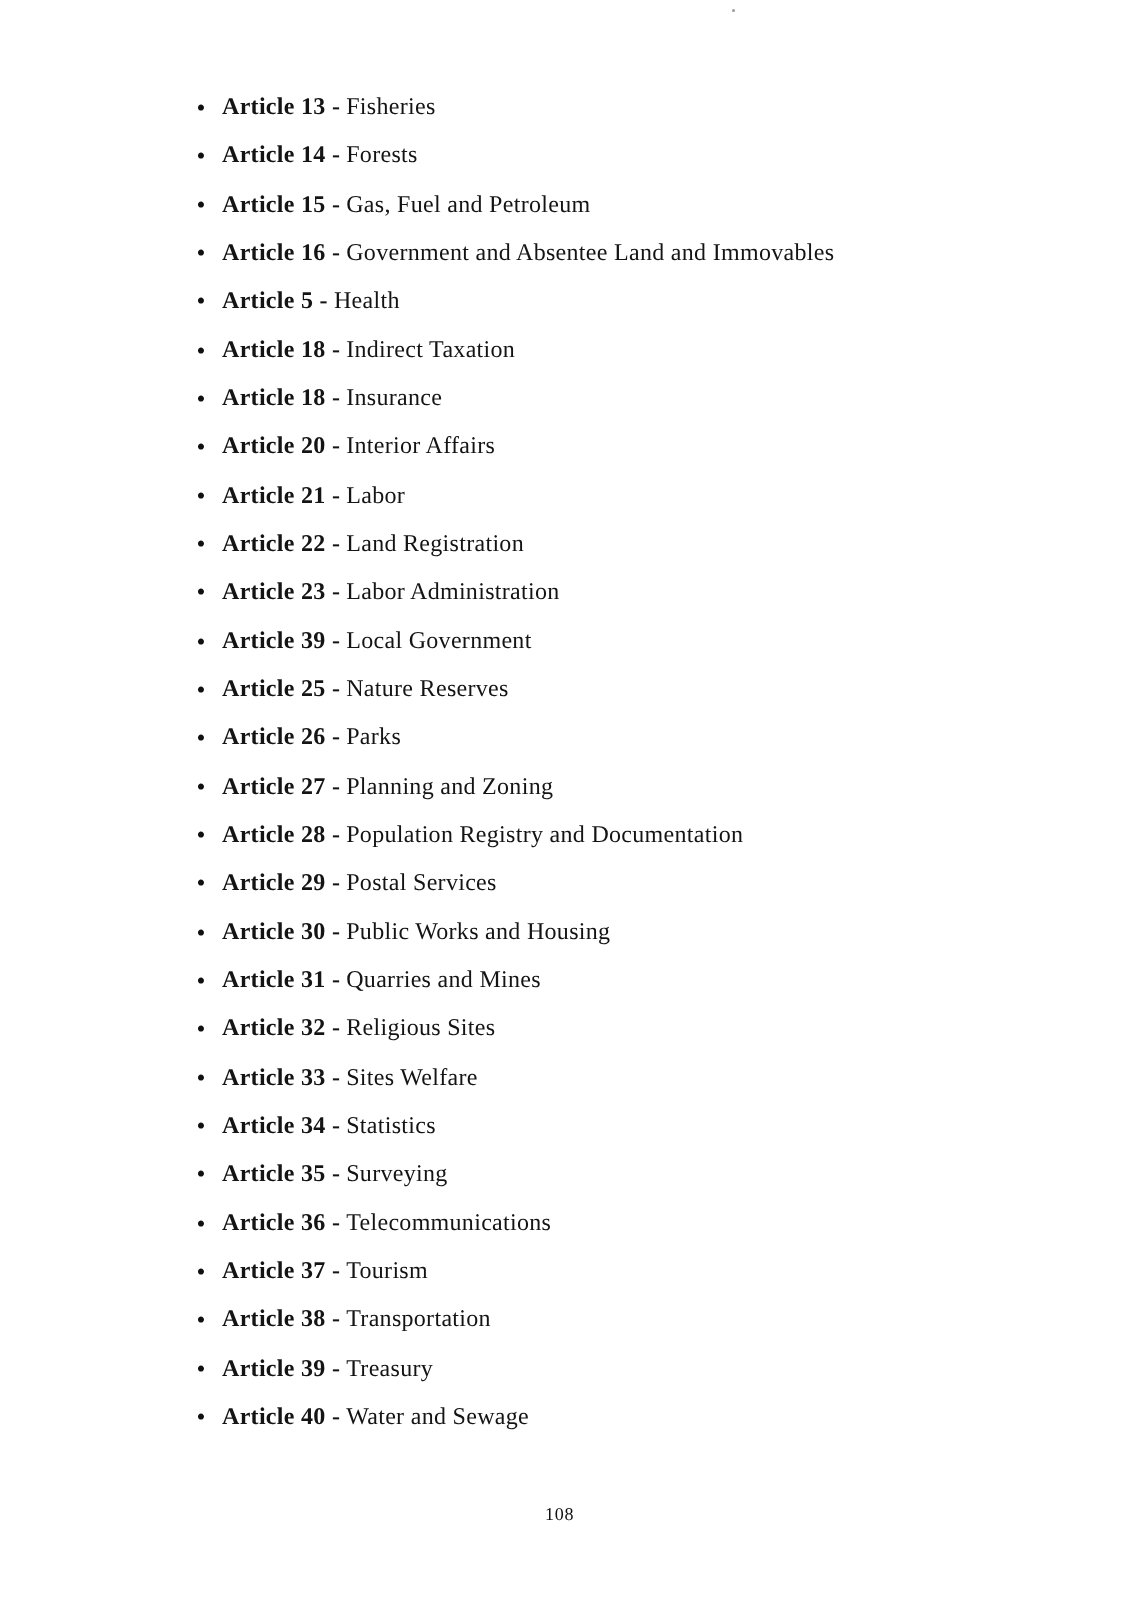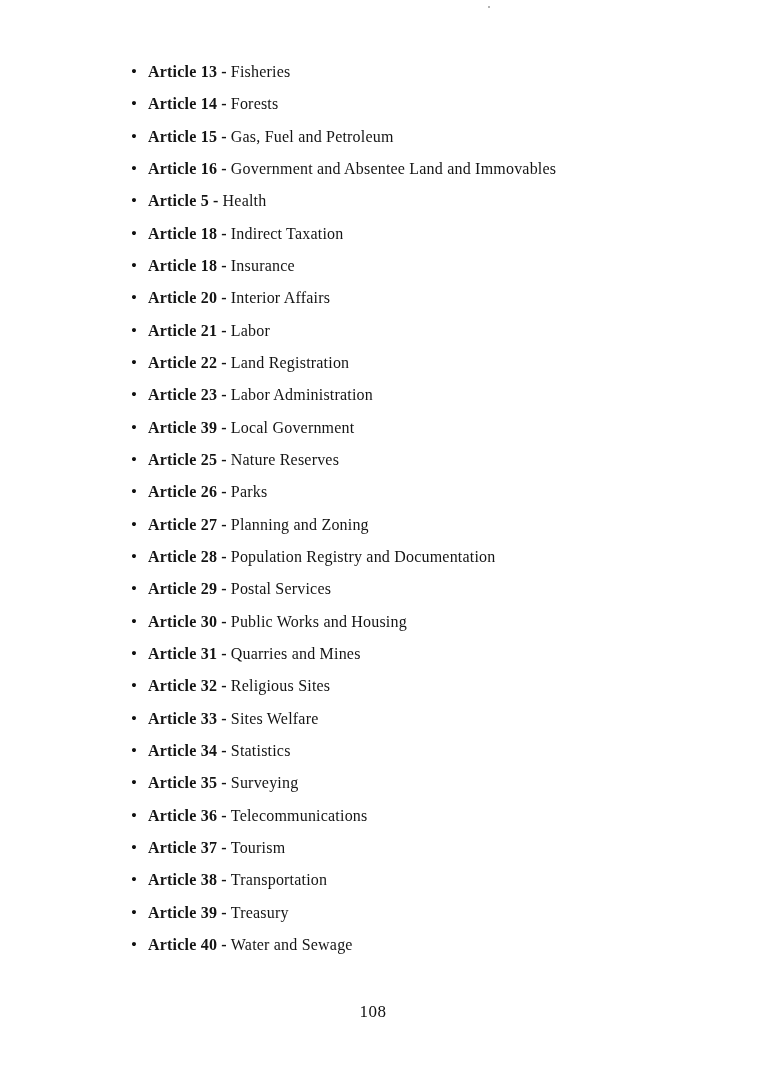--- a/index.html
+++ b/index.html
@@ -48,21 +48,21 @@
   .article-title {
     font-weight: 400;
     letter-spacing: 0.2px;
   }
   .page-number {
     position: absolute;
     top: 1002px;
     left: 0;
     right: 12px;
     text-align: center;
-    font-size: 17px;
+    font-size: 12px;
     letter-spacing: 0.5px;
     color: #101010;
   }
   .scan-artifact {
     position: absolute;
     left: 488px;
     top: 6px;
     width: 2px;
     height: 2px;
     background: #9a9a9a;

